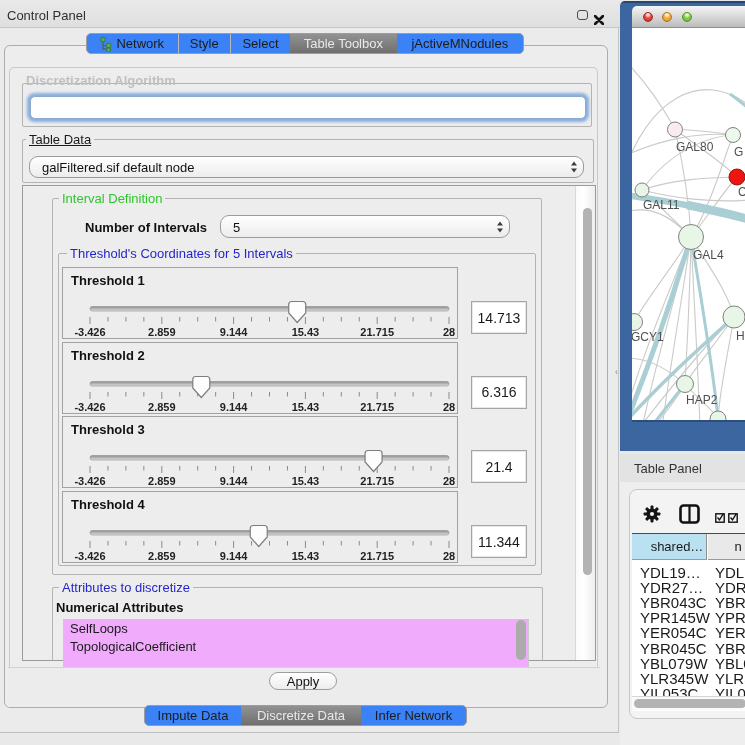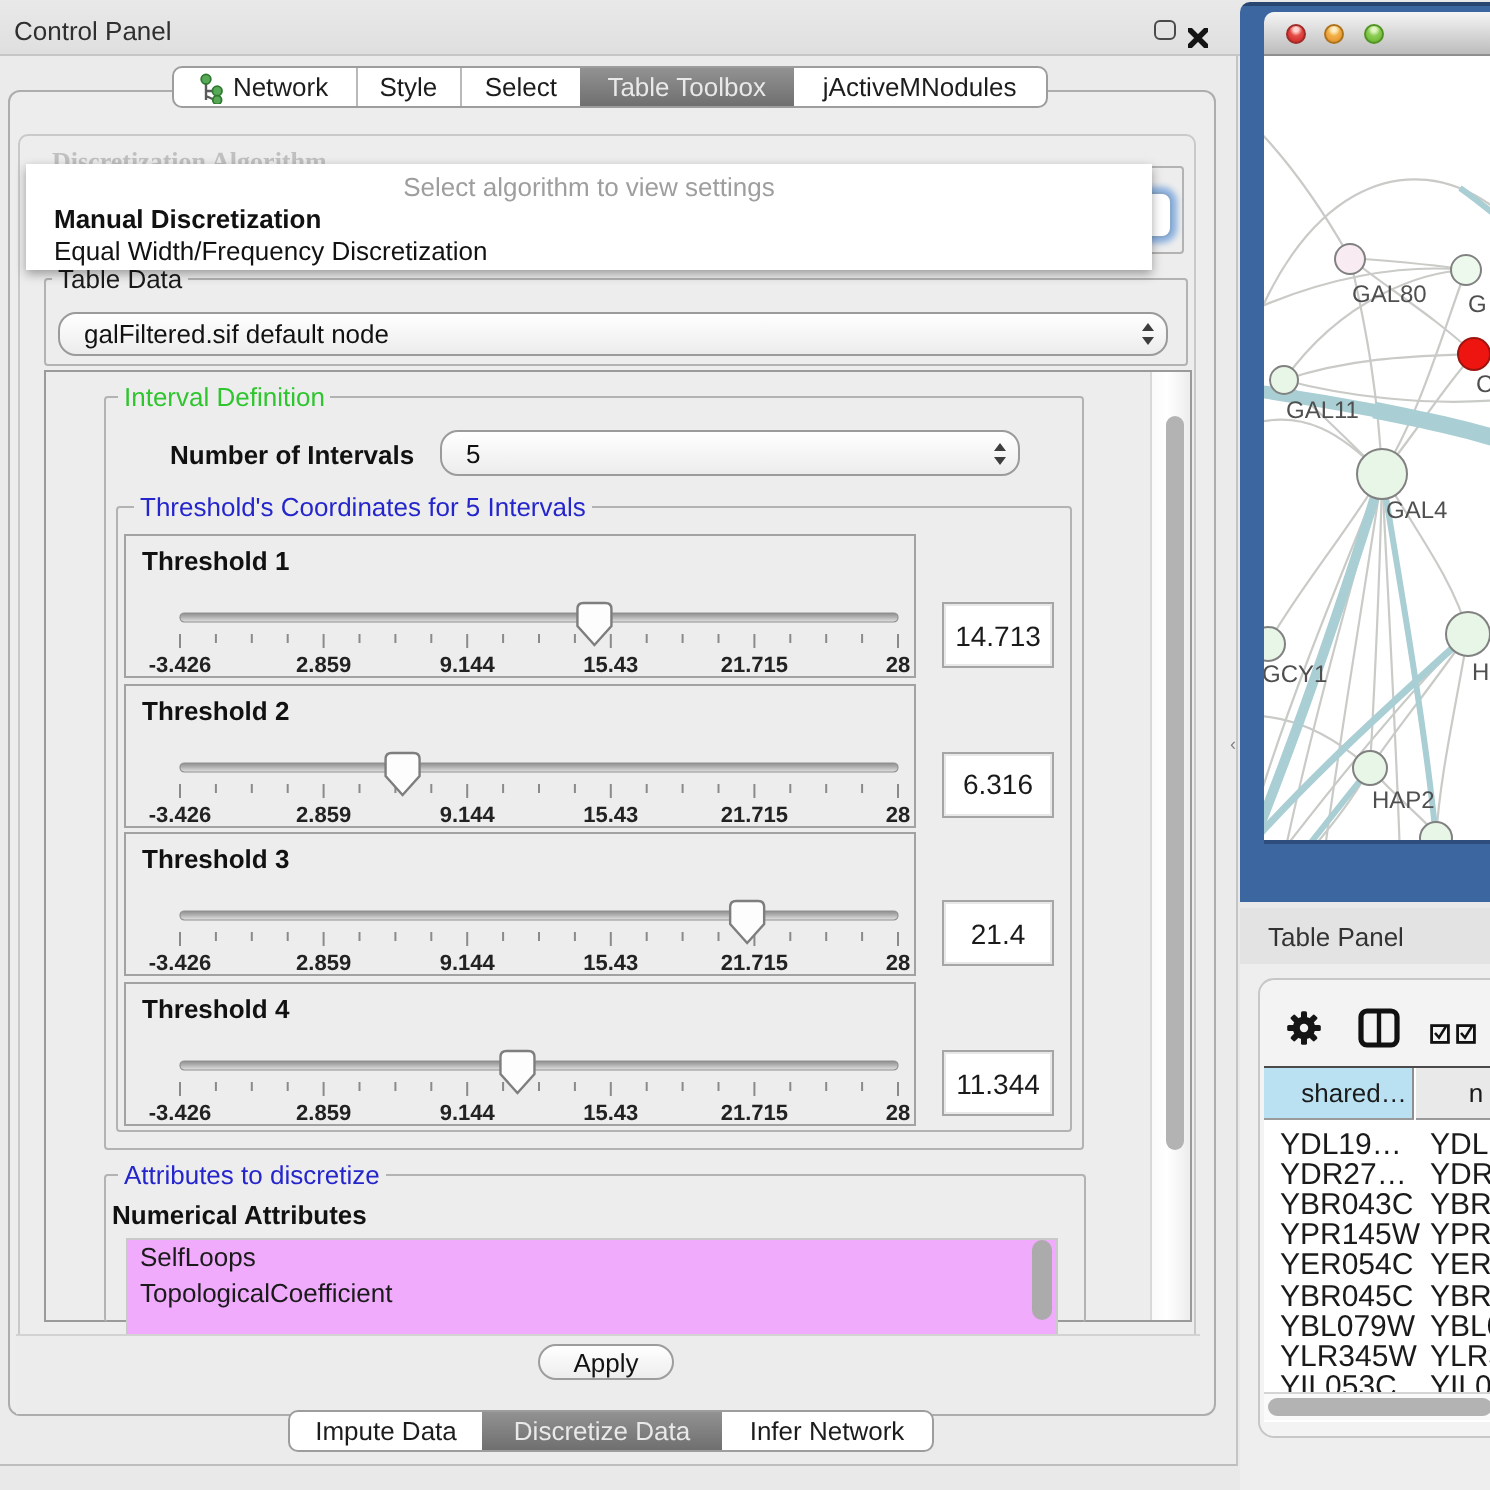--- a/index.html
+++ b/index.html
@@ -18,21 +18,21 @@
 #ic-float { left:577px; top:10px; width:11px; height:10px; border:1.6px solid #4a4a4a; border-radius:3px; }
 
 
 
 #content { left:4px; top:45px; width:604px; height:663px; background:#ededed;
   border:1px solid #adadad; border-radius:6px; }
 #cyni-inner { left:9px; top:67px; width:589px; height:633px; background:#ededed;
   border:1px solid #c9c9c9; border-radius:5px; }
 
 
-.seg { display:flex; height:21px; background:#ffffff; border:1px solid #9d9d9d;
+.seg { display:flex; height:21px; background:#3b82f6; border:1px solid #9d9d9d;
   border-radius:5px; overflow:hidden; font-size:13px; color:#1c1c1c;text-align:center; }
 .seg .s { display:flex; align-items:center; justify-content:center; white-space:nowrap; }
 .seg .s + .s { border-left:1px solid #b9b9b9; }
 .seg .sel { background:linear-gradient(#929292,#6f6f6f); color:#e9e9e9; border-left:none !important; }
 .seg .sel + .s { border-left:none; }
 #tabs-top { left:86px; top:33px; width:438px; }
 #tabs-bottom { left:144px; top:705px; width:323px; }
 
 
 .group { border:1px solid #b3b3b3; border-radius:2px; }
@@ -41,21 +41,21 @@
 #grp-disc { left:22px; top:83px; width:570px; height:44px; }
 #combo-disc { left:30px; top:96px; width:556px; height:23px; background:#fff;
   border:1px solid #8aa9cc; border-radius:5px; box-shadow:0 0 3px 2.5px #88aedd; }
 
 
 #popup { left:13px; top:82px; width:563px; height:53px; background:#fff;
   box-shadow:0 2px 5px rgba(0,0,0,0.35); font-size:13px; color:#111; }
 #popup .r1 { position:absolute; left:0; top:4px; width:100%; text-align:center; color:#9e9e9e; }
 #popup .r2 { position:absolute; left:14px; top:20px; font-weight:bold; }
 #popup .r3 { position:absolute; left:14px; top:36px; }
-#lbl-disc-behind { left:26px; top:73px; font-size:13px; font-weight:bold; color:#c0c0c0;font-family:Liberation Serif, serif; }
+#lbl-disc-behind { left:26px; top:73px; font-size:13px; font-weight:bold; color:#c0c0c0; }
 
 #grp-table { left:22px; top:139px; width:572px; height:44px; }
 
 
 .combo { background:linear-gradient(#ffffff,#ececec); border:1px solid #9b9b9b;
   border-radius:9px; font-size:13px; color:#111; }
 .combo .tx { position:absolute; left:12px; top:50%; transform:translateY(-50%); }
 .stepper { position:absolute; right:6.5px; top:50%; transform:translateY(-50%);
   width:6px; height:11px; }
 .stepper:before, .stepper:after { content:""; position:absolute; left:0;
@@ -161,32 +161,27 @@
     <div class="s" style="width:60.5px;">Select</div>
     <div class="s sel" style="width:107px;">Table Toolbox</div>
     <div class="s" style="width:127px;">jActiveMNodules</div>
   </div>
 
   <div class="abs group" id="grp-disc"></div>
   <div class="abs" id="combo-disc"></div>
   <div class="abs" id="lbl-disc-behind">Discretization Algorithm</div>
 
   <div class="abs group" id="grp-table">
-      <span class="gtitle" style="left:3px; color:#1a1a1a;">Table Data</span>
+      <span class="gtitle" style="left:3px; color:#1a1a1a;text-decoration:underline;">Table Data</span>
     </div>
   <div class="abs combo" id="combo-table">
       <span class="tx">galFiltered.sif default node</span>
       <span class="stepper"></span>
     </div>
 
-  <div class="abs" id="popup">
-    <div class="r1">Select algorithm to view settings</div>
-    <div class="r2">Manual Discretization</div>
-    <div class="r3">Equal Width/Frequency Discretization</div>
-  </div>
 
   <div class="abs" id="scrollpane"></div>
   <div class="abs" id="vsb"></div>
   <div class="abs" id="vsb-thumb"></div>
 
   <div class="abs group" id="grp-interval">
       <span class="gtitle">Interval Definition</span>
     </div>
   <div class="abs" id="lbl-noi">Number of Intervals</div>
   <div class="abs combo" id="combo-noi">

